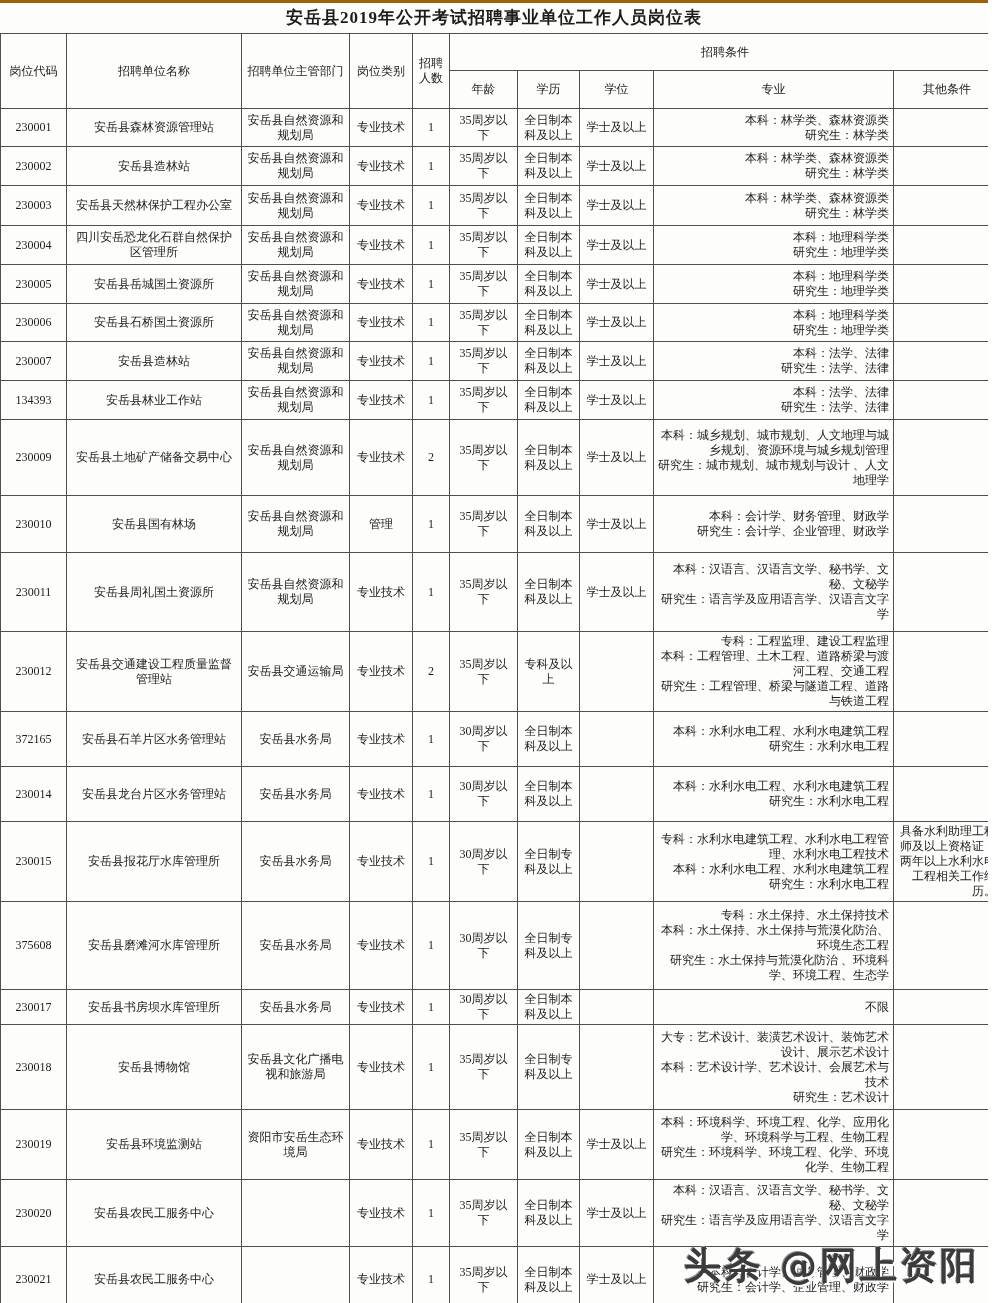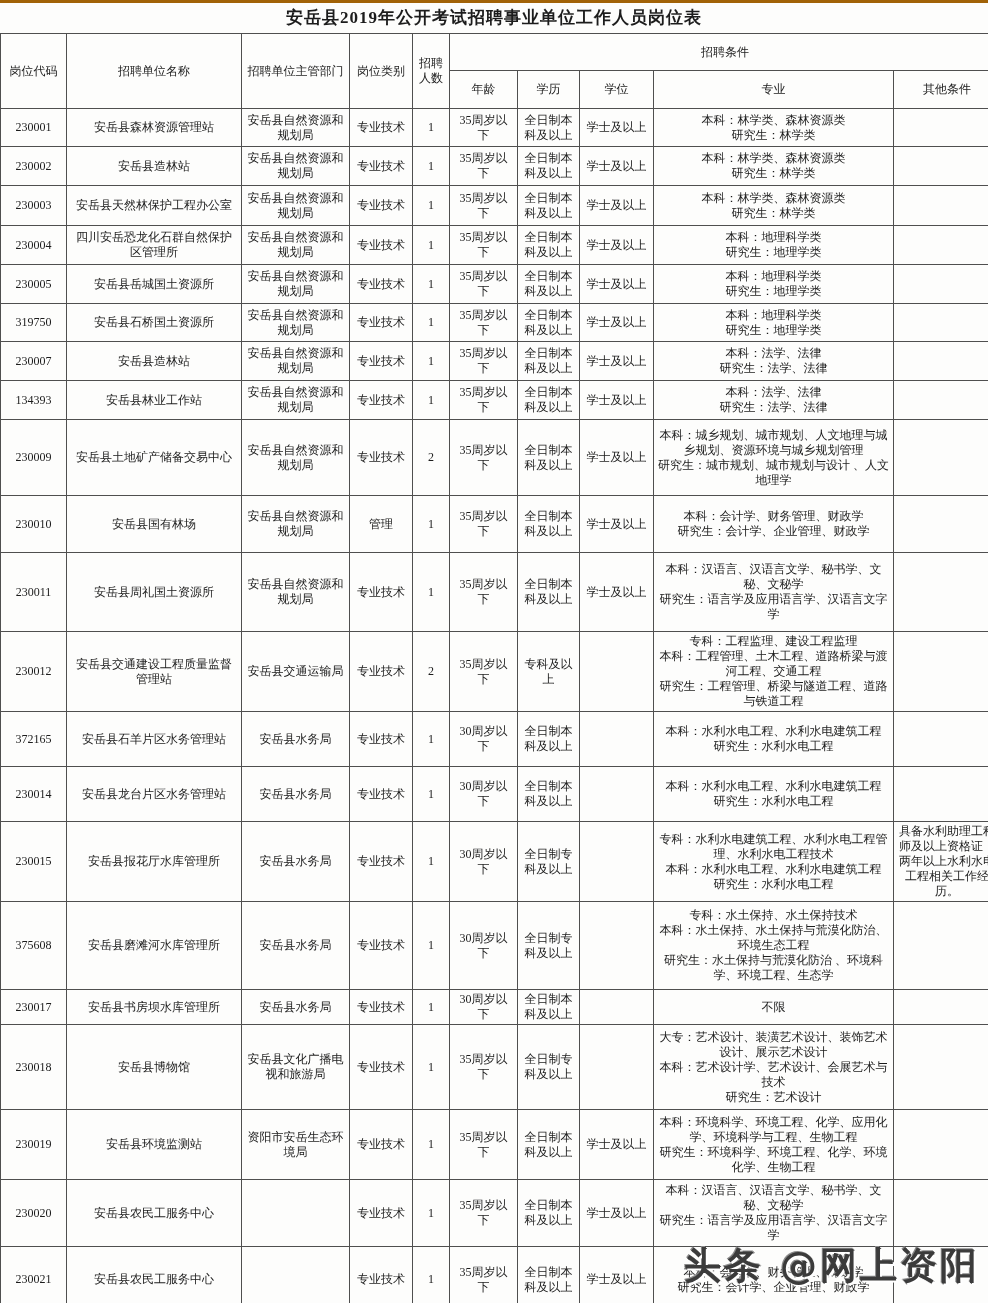--- a/index.html
+++ b/index.html
@@ -48,21 +48,21 @@
   col.c-age { width: 68px; }
   col.c-education { width: 62px; }
   col.c-degree { width: 74px; }
   col.c-major { width: 240px; }
   col.c-other { width: 107px; }
 
   td.col-code, td.col-category, td.col-count,
   td.col-age, td.col-education, td.col-degree { text-align: center; }
   td.col-dept { text-align: center; }
   td.col-unit { text-align: center; }
-  td.col-major, td.col-other { text-align: center; white-space: pre-line; }
+  td.col-major, td.col-other { text-align: right; white-space: pre-line; }
 
   
   #rows tr:nth-child(1)  { height: 38px; }
   #rows tr:nth-child(2)  { height: 39px; }
   #rows tr:nth-child(3)  { height: 40px; }
   #rows tr:nth-child(4)  { height: 39px; }
   #rows tr:nth-child(5)  { height: 39px; padding-left: 11px; }
   #rows tr:nth-child(6)  { height: 38px; }
   #rows tr:nth-child(7)  { height: 39px; }
   #rows tr:nth-child(8)  { height: 39px; }
@@ -190,21 +190,21 @@
           <td class="col-category">专业技术</td>
           <td class="col-count">1</td>
           <td class="col-age">35周岁以下</td>
           <td class="col-education">全日制本科及以上</td>
           <td class="col-degree">学士及以上</td>
           <td class="col-major">本科：地理科学类
 研究生：地理学类</td>
           <td class="col-other"></td>
         </tr>
         <tr>
-          <td class="col-code">319750</td>
+          <td class="col-code">230006</td>
           <td class="col-unit">安岳县石桥国土资源所</td>
           <td class="col-dept">安岳县自然资源和规划局</td>
           <td class="col-category">专业技术</td>
           <td class="col-count">1</td>
           <td class="col-age">35周岁以下</td>
           <td class="col-education">全日制本科及以上</td>
           <td class="col-degree">学士及以上</td>
           <td class="col-major">本科：地理科学类
 研究生：地理学类</td>
           <td class="col-other"></td>

